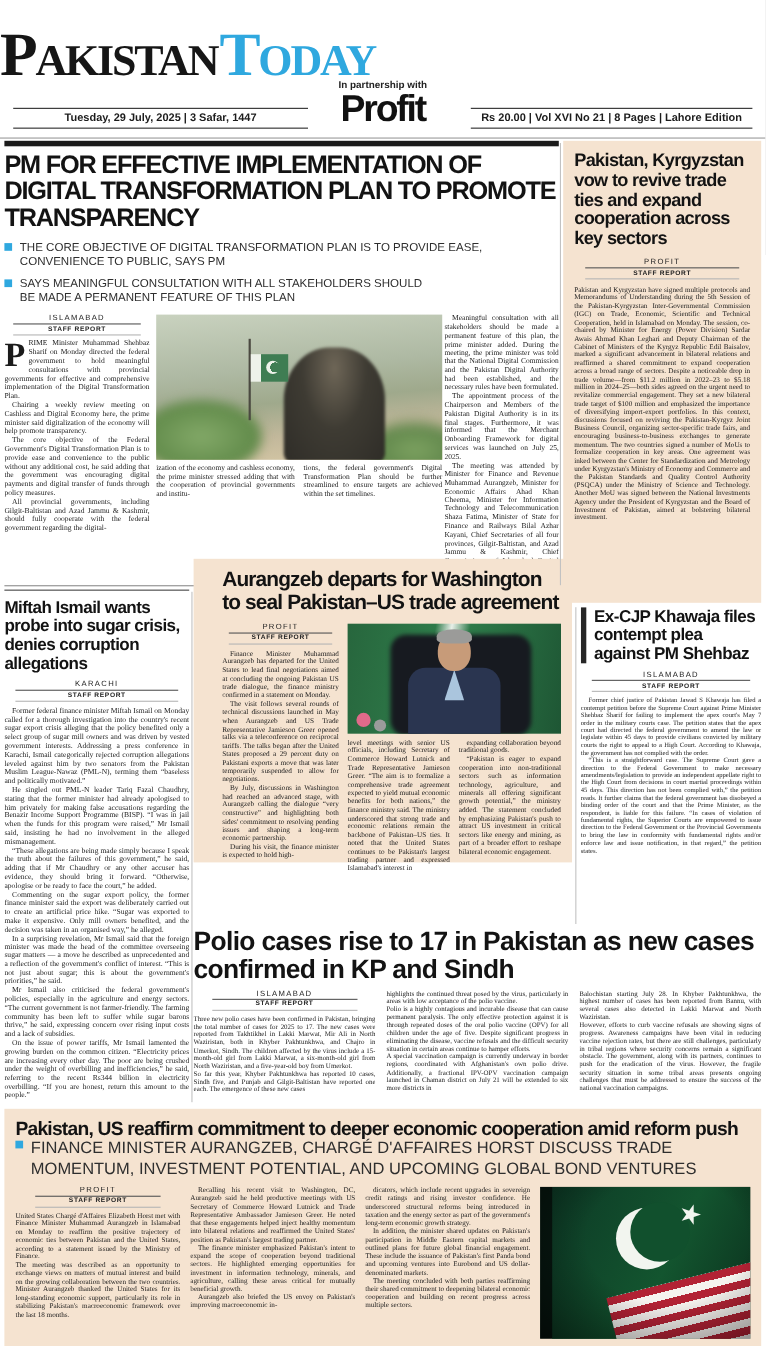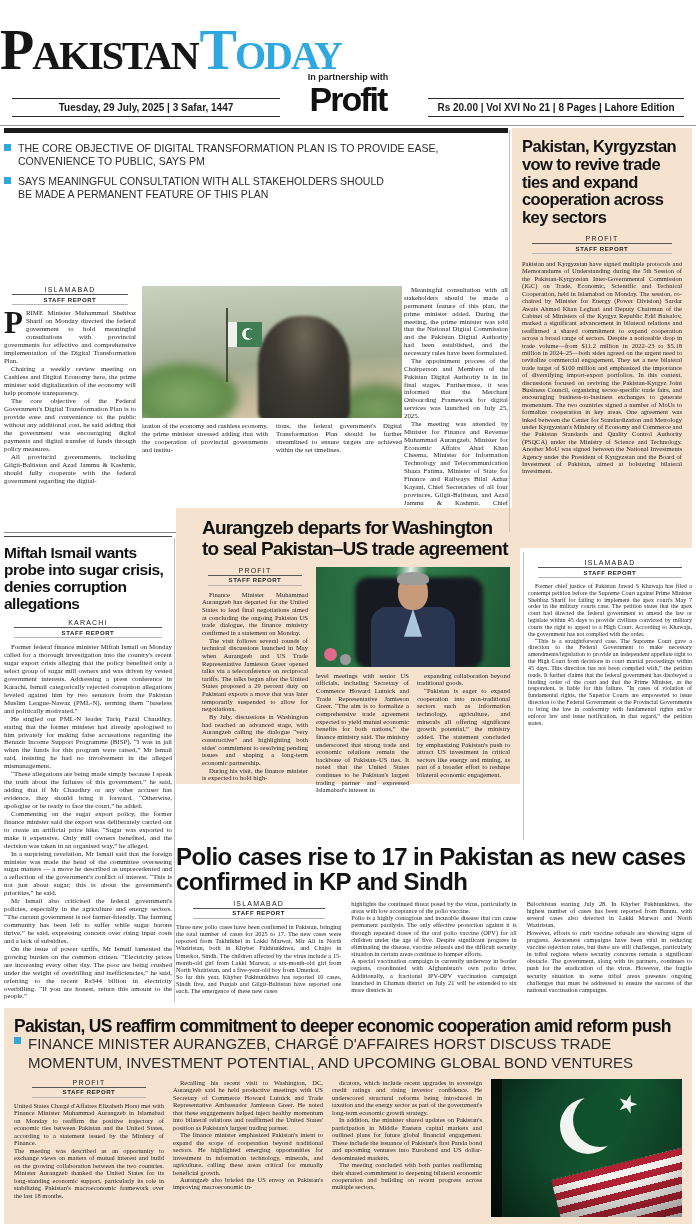--- a/index.html
+++ b/index.html
@@ -129,20 +129,21 @@
       <span class="mast-word mw-black">Pakistan</span><span class="mast-word mw-blue">Today</span>
     </div>
     <div class="partnership">In partnership with</div>
     <div class="profit">Profit</div>
     <div class="issue-box issue-left">Tuesday, 29 July, 2025  |  3 Safar, 1447</div>
     <div class="issue-box issue-right">Rs 20.00 | Vol XVI No 21 | 8 Pages | Lahore Edition</div>
   </header>
 
   <section class="lead">
     <div class="lead-bar"></div>
+    <h1 class="hl lead-hl">PM FOR EFFECTIVE IMPLEMENTATION OF DIGITAL TRANSFORMATION PLAN TO PROMOTE TRANSPARENCY</h1>
     <div class="lead-bullets">
       <div class="lb-row">
         <div class="lb">THE CORE OBJECTIVE OF DIGITAL TRANSFORMATION PLAN IS TO PROVIDE EASE, CONVENIENCE TO PUBLIC, SAYS PM</div>
       </div>
       <div class="lb third">SAYS MEANINGFUL CONSULTATION WITH ALL STAKEHOLDERS SHOULD BE MADE A PERMANENT FEATURE OF THIS PLAN</div>
     </div>
     <div class="l-col1 colclip">
       <div class="byline">
         <div class="dl">ISLAMABAD</div>
         <div class="sr">STAFF REPORT</div>
@@ -239,20 +240,21 @@
                 <p class="bp">expanding collaboration beyond traditional goods.</p>
                 <p class="bp">“Pakistan is eager to expand cooperation into non-traditional sectors such as information technology, agriculture, and minerals all offering significant growth potential,” the ministry added. The statement concluded by emphasizing Pakistan's push to attract US investment in critical sectors like energy and mining, as part of a broader effort to reshape bilateral economic engagement.</p>
               </div>
             </div>
         </div>
       </div>
     </div>
   </section>
 
   <section class="khawaja colclip">
+    <h2 class="hl">Ex-CJP Khawaja files contempt plea against PM Shehbaz</h2>
     <div class="byline">
       <div class="dl">ISLAMABAD</div>
       <div class="sr">STAFF REPORT</div>
     </div>
     <div>
         <p class="bp">Former chief justice of Pakistan Jawad S Khawaja has filed a contempt petition before the Supreme Court against Prime Minister Shehbaz Sharif for failing to implement the apex court's May 7 order in the military courts case. The petition states that the apex court had directed the federal government to amend the law or legislate within 45 days to provide civilians convicted by military courts the right to appeal to a High Court. According to Khawaja, the government has not complied with the order.</p>
         <p class="bp">“This is a straightforward case. The Supreme Court gave a direction to the Federal Government to make necessary amendments/legislation to provide an independent appellate right to the High Court from decisions in court martial proceedings within 45 days. This direction has not been complied with,” the petition reads. It further claims that the federal government has disobeyed a binding order of the court and that the Prime Minister, as the respondent, is liable for this failure. “In cases of violation of fundamental rights, the Superior Courts are empowered to issue direction to the Federal Government or the Provincial Governments to bring the law in conformity with fundamental rights and/or enforce law and issue notification, in that regard,” the petition states.</p>
       </div>
   </section>
 

